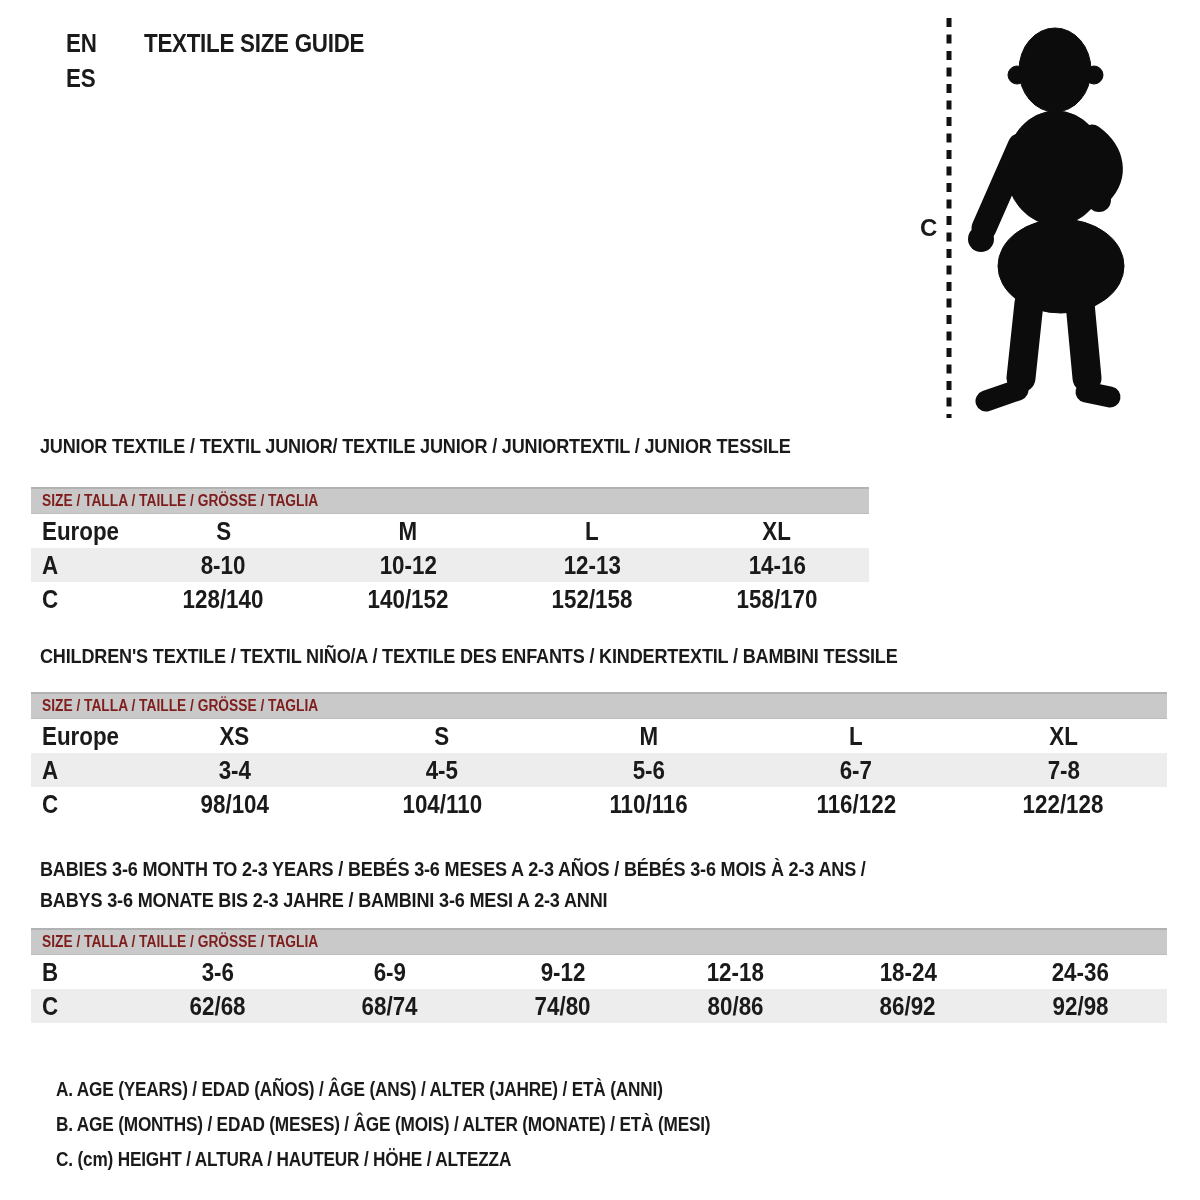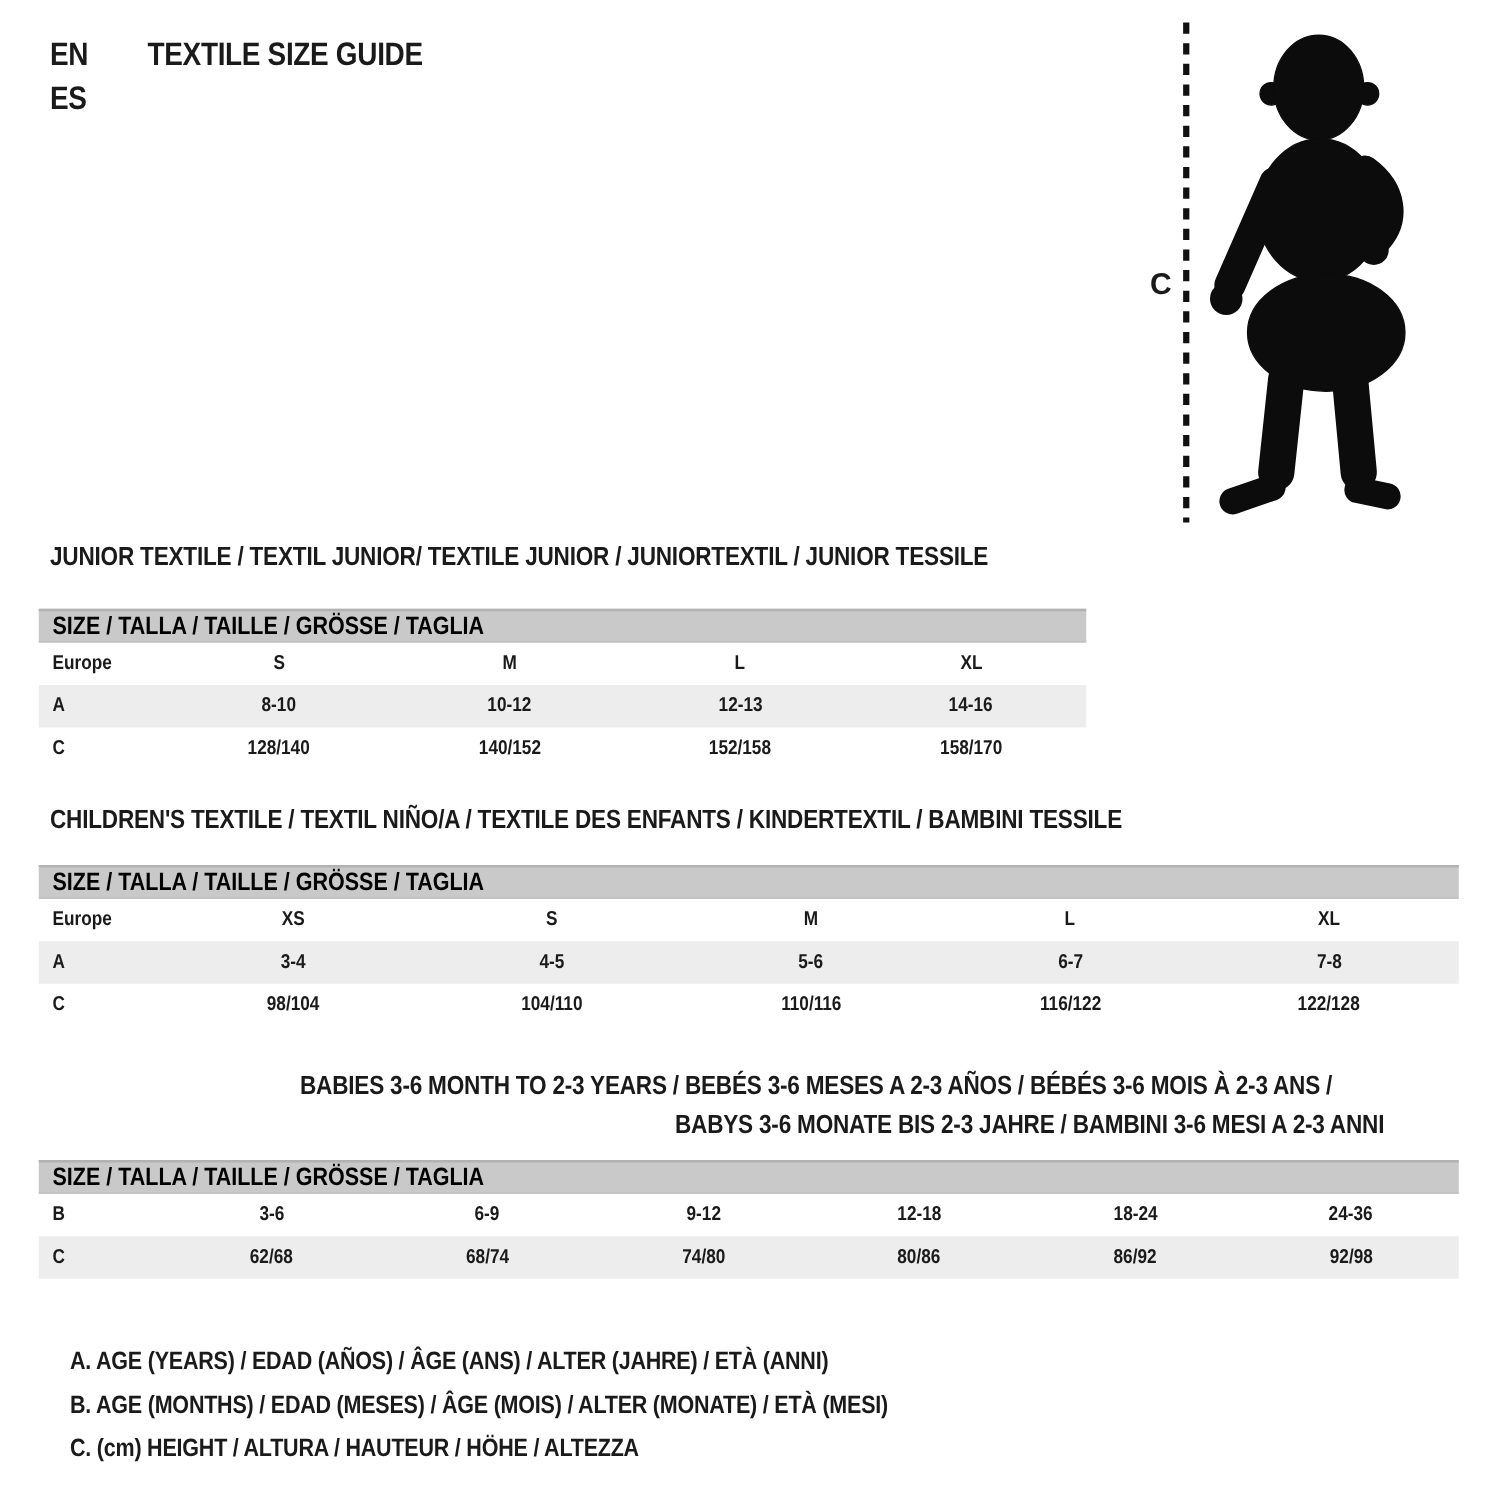--- a/index.html
+++ b/index.html
@@ -7,45 +7,45 @@
     width:1200px;height:1200px;position:relative;overflow:hidden;
     background:#ffffff;color:var(--ink,#1a1a1a);
     font-family:"Liberation Sans", sans-serif;
   }
   
   .cx{display:inline-block;transform:scaleX(.86);transform-origin:0 50%;white-space:nowrap;}
   .cxc{display:inline-block;transform:scaleX(.86);white-space:nowrap;} 
 
   
   #languages{position:absolute;left:40px;top:26px;}
-  .lang-row{display:flex;align-items:center;height:35px;font-weight:700;font-size:26px;letter-spacing:-.3px;}
+  .lang-row{display:flex;align-items:center;height:35px;font-weight:700;font-size:26px;letter-spacing:-.3px;margin-left:26px;}
   .lang-code{width:78px;}
 
   
   #figure{position:absolute;left:920px;top:14px;width:228px;height:410px;}
   #figure .c-label{position:absolute;left:0;top:200px;font-weight:700;font-size:24px;}
   #figure .dash{position:absolute;left:24px;top:2px;}
   #figure .baby{position:absolute;left:46px;top:4px;}
 
   
   .section{position:absolute;left:0;width:1200px;}
   #sec-0{top:430px;} #sec-1{top:640px;} #sec-2{top:853px;}
-  .sec-title{position:absolute;left:40px;top:0;font-weight:700;font-size:21px;line-height:31px;letter-spacing:-.2px;text-align:right;}
+  .sec-title{position:absolute;left:40px;top:0;font-weight:700;font-size:21px;line-height:31px;letter-spacing:-.2px;}
   .sizing-table{position:absolute;left:31px;}
   #sec-0 .sizing-table{top:57px;width:838px;}
   #sec-1 .sizing-table{top:52px;width:1136px;}
   #sec-2 .sizing-table{top:75px;width:1136px;}
 
   .t-header{
     height:27px;background:var(--thead,#c9c9c9);
     border-top:2px solid #b2b2b2;border-bottom:1px solid #bdbdbd;box-sizing:border-box;
     display:flex;align-items:center;padding-left:11px;
-    font-weight:700;font-size:20px;color:#000000;
+    font-weight:700;font-size:16px;color:#7f1d1d;
   }
-  .t-row{display:flex;align-items:center;height:34px;font-size:16px;font-weight:700;}
+  .t-row{display:flex;align-items:center;height:34px;font-size:26px;font-weight:700;}
   .t-row.shaded{background:var(--shade,#ededed);}
   .t-label{width:100px;padding-left:11px;box-sizing:border-box;text-align:left;}
   .t-cell{flex:1;text-align:center;}
 
   
   #legend{position:absolute;left:56px;top:1072px;font-weight:700;font-size:20px;line-height:35px;letter-spacing:-.2px;}
 </style>
 </head>
 <body>
 

